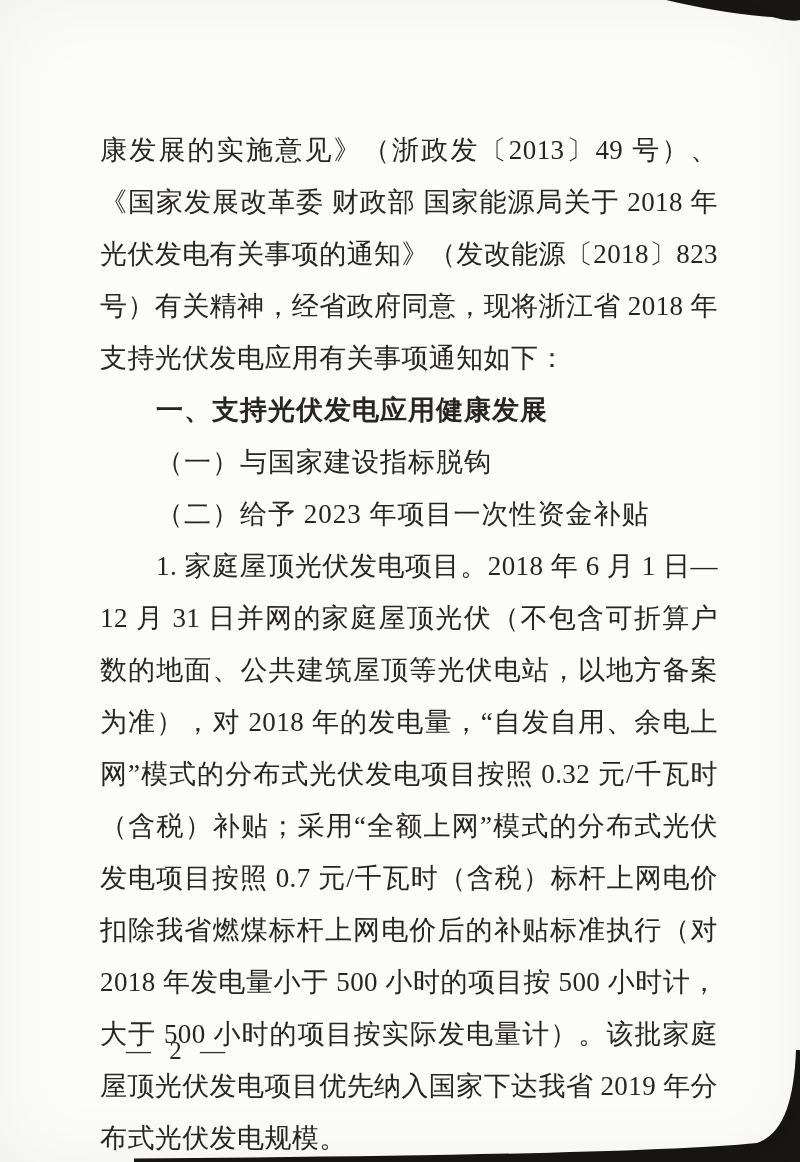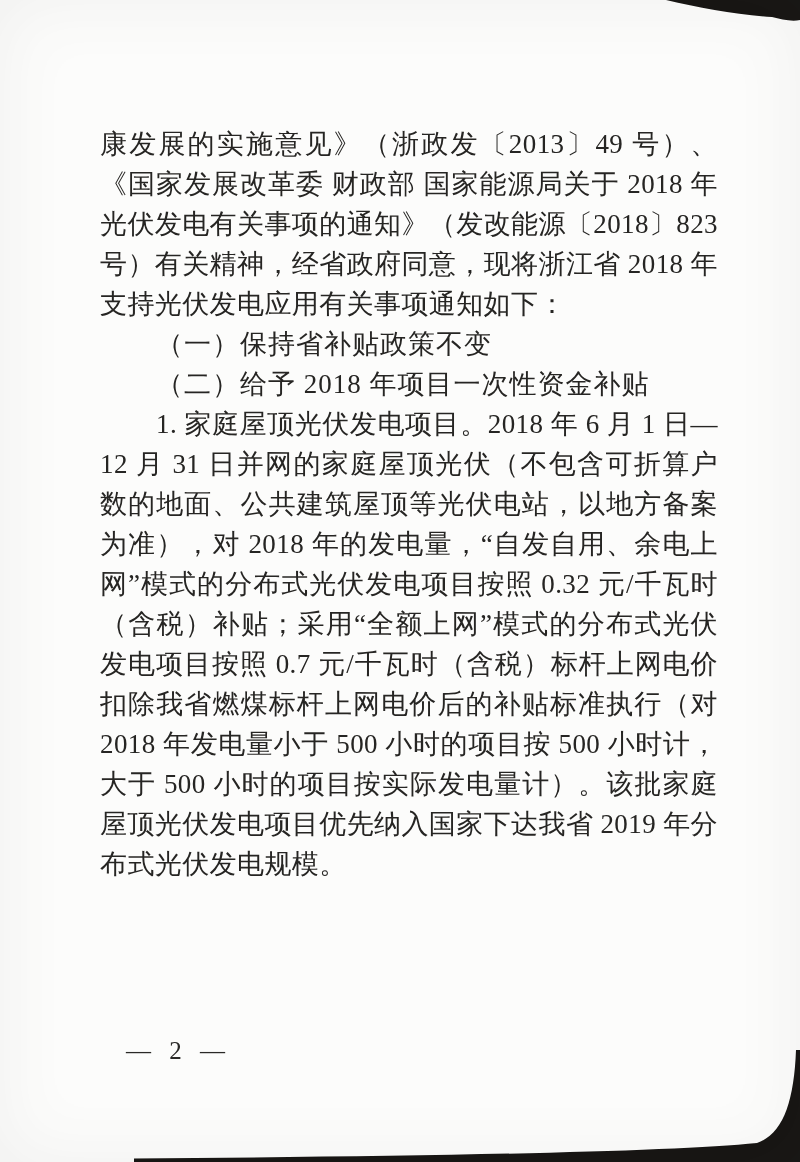--- a/index.html
+++ b/index.html
@@ -26,21 +26,21 @@
   }
   .content {
     position: absolute;
     left: 100px;
     top: 124px;
     width: 618px;
   }
   .para {
     margin: 0;
     font-size: 27px;
-    line-height: 40px;
+    line-height: 52px;
     letter-spacing: 0.4px;
     text-align: justify;
     text-justify: inter-ideograph;
   }
   .para.indent {
     text-indent: 56px;
   }
   .heading-main {
     font-family: "Liberation Sans", "DejaVu Sans", sans-serif;
     font-weight: 700;
@@ -64,22 +64,23 @@
     pointer-events: none;
   }
 </style>
 </head>
 <body>
 
 <div class="page">
 
   <div class="content">
     <p class="para">康发展的实施意见》（浙政发〔2013〕49 号）、《国家发展改革委 财政部 国家能源局关于 2018 年光伏发电有关事项的通知》（发改能源〔2018〕823 号）有关精神，经省政府同意，现将浙江省 2018 年支持光伏发电应用有关事项通知如下：</p>
-    <p class="para indent heading-sub">（一）保持省补贴政策不变</p>
-    <p class="para indent heading-sub">（二）给予 2018 年项目一次性资金补贴</p>
+    <p class="para indent heading-main">一、支持光伏发电应用健康发展</p>
+    <p class="para indent heading-sub">（一）与国家建设指标脱钩</p>
+    <p class="para indent heading-sub">（二）给予 2023 年项目一次性资金补贴</p>
     <p class="para indent">1. 家庭屋顶光伏发电项目。2018 年 6 月 1 日—12 月 31 日并网的家庭屋顶光伏（不包含可折算户数的地面、公共建筑屋顶等光伏电站，以地方备案为准），对 2018 年的发电量，“自发自用、余电上网”模式的分布式光伏发电项目按照 0.32 元/千瓦时（含税）补贴；采用“全额上网”模式的分布式光伏发电项目按照 0.7 元/千瓦时（含税）标杆上网电价扣除我省燃煤标杆上网电价后的补贴标准执行（对 2018 年发电量小于 500 小时的项目按 500 小时计，大于 500 小时的项目按实际发电量计）。该批家庭屋顶光伏发电项目优先纳入国家下达我省 2019 年分布式光伏发电规模。</p>
 
   </div>
 
   <div class="footer-page-num">— 2 —</div>
 
   <svg class="scan-artifacts" width="800" height="1162" viewBox="0 0 800 1162">
 
     <path d="M666,0 L800,0 L800,20 C791,22 781,19 772,17 C737,15 700,8 666,0 Z" fill="#161412"></path>
 

